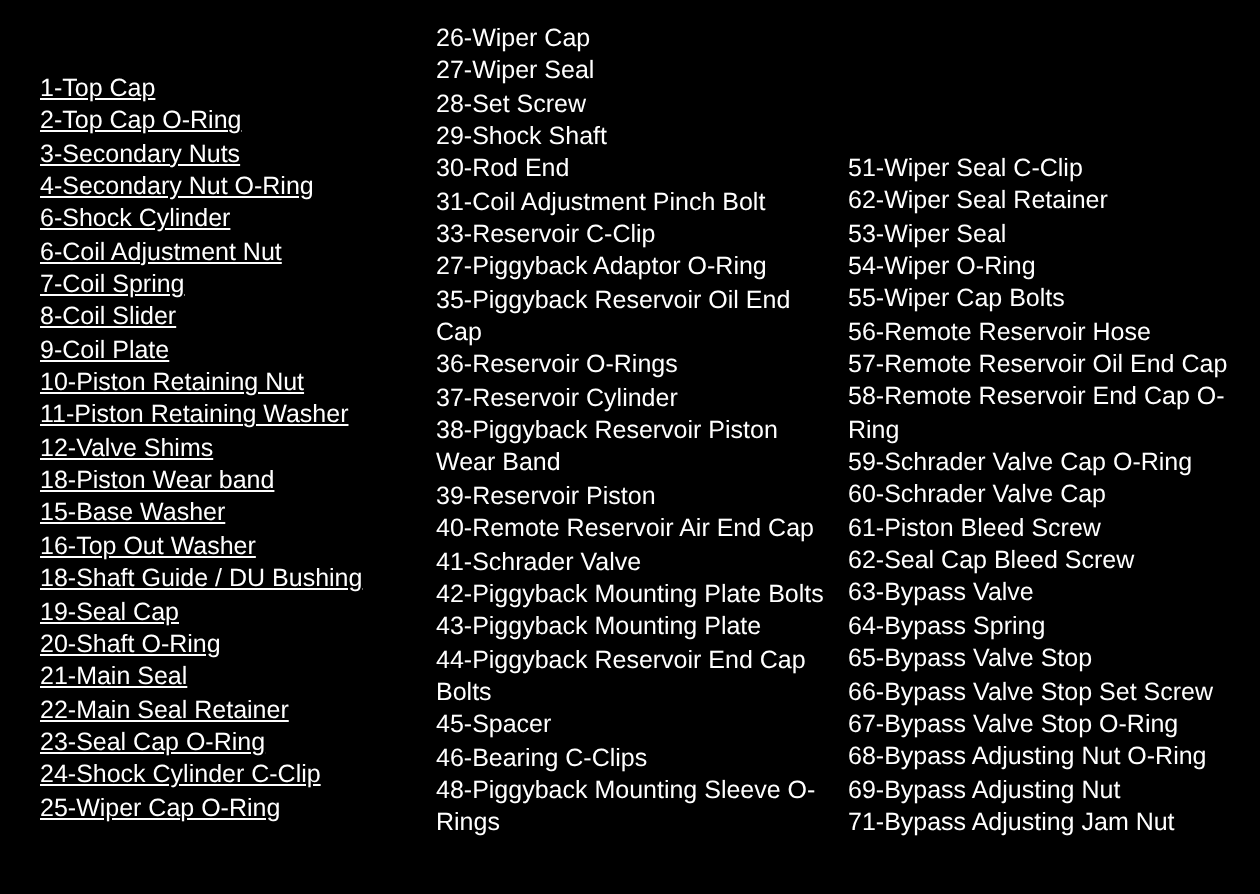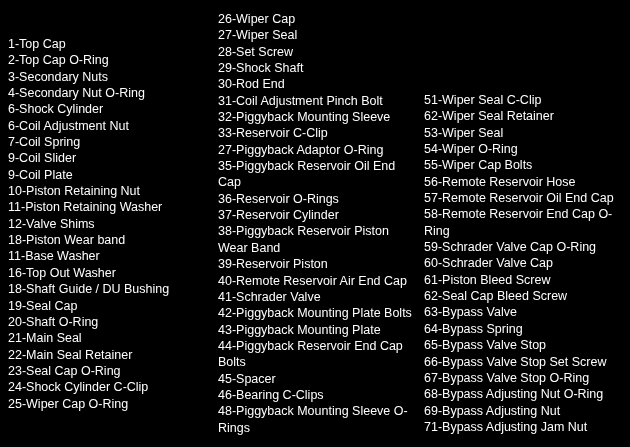--- a/index.html
+++ b/index.html
@@ -22,78 +22,78 @@
   }
   .col {
     position: absolute;
     top: 0;
     font-size: 12.5px;
     line-height: 16.35px;
     color: #ffffff;
     white-space: normal;
   }
   .col-1 {
-    left: 8px;
+    left: 20px;
     top: 36px;
     width: 196px;
+    text-decoration: underline;
   }
   .col-2 {
     left: 218px;
     top: 11px;
     width: 196px;
   }
   .col-3 {
     left: 424px;
-    top: 92px;
+    top: 76px;
     width: 200px;
   }
   .entry {
     margin: 0;
     padding: 0;
   }
 </style>
 </head>
 <body>
 
 <div class="page">
 
   <div class="col col-1">
     <div class="entry">1-Top Cap</div>
     <div class="entry">2-Top Cap O-Ring</div>
     <div class="entry">3-Secondary Nuts</div>
     <div class="entry">4-Secondary Nut O-Ring</div>
     <div class="entry">6-Shock Cylinder</div>
     <div class="entry">6-Coil Adjustment Nut</div>
     <div class="entry">7-Coil Spring</div>
-    <div class="entry">9-Coil Slider</div>
+    <div class="entry">8-Coil Slider</div>
     <div class="entry">9-Coil Plate</div>
     <div class="entry">10-Piston Retaining Nut</div>
     <div class="entry">11-Piston Retaining Washer</div>
     <div class="entry">12-Valve Shims</div>
     <div class="entry">18-Piston Wear band</div>
-    <div class="entry">11-Base Washer</div>
+    <div class="entry">15-Base Washer</div>
     <div class="entry">16-Top Out Washer</div>
     <div class="entry">18-Shaft Guide / DU Bushing</div>
     <div class="entry">19-Seal Cap</div>
     <div class="entry">20-Shaft O-Ring</div>
     <div class="entry">21-Main Seal</div>
     <div class="entry">22-Main Seal Retainer</div>
     <div class="entry">23-Seal Cap O-Ring</div>
     <div class="entry">24-Shock Cylinder C-Clip</div>
     <div class="entry">25-Wiper Cap O-Ring</div>
   </div>
 
   <div class="col col-2">
     <div class="entry">26-Wiper Cap</div>
     <div class="entry">27-Wiper Seal</div>
     <div class="entry">28-Set Screw</div>
     <div class="entry">29-Shock Shaft</div>
     <div class="entry">30-Rod End</div>
     <div class="entry">31-Coil Adjustment Pinch Bolt</div>
-    <div class="entry">32-Piggyback Mounting Sleeve</div>
     <div class="entry">33-Reservoir C-Clip</div>
     <div class="entry">27-Piggyback Adaptor O-Ring</div>
     <div class="entry">35-Piggyback Reservoir Oil End Cap</div>
     <div class="entry">36-Reservoir O-Rings</div>
     <div class="entry">37-Reservoir Cylinder</div>
     <div class="entry">38-Piggyback Reservoir Piston Wear Band</div>
     <div class="entry">39-Reservoir Piston</div>
     <div class="entry">40-Remote Reservoir Air End Cap</div>
     <div class="entry">41-Schrader Valve</div>
     <div class="entry">42-Piggyback Mounting Plate Bolts</div>

